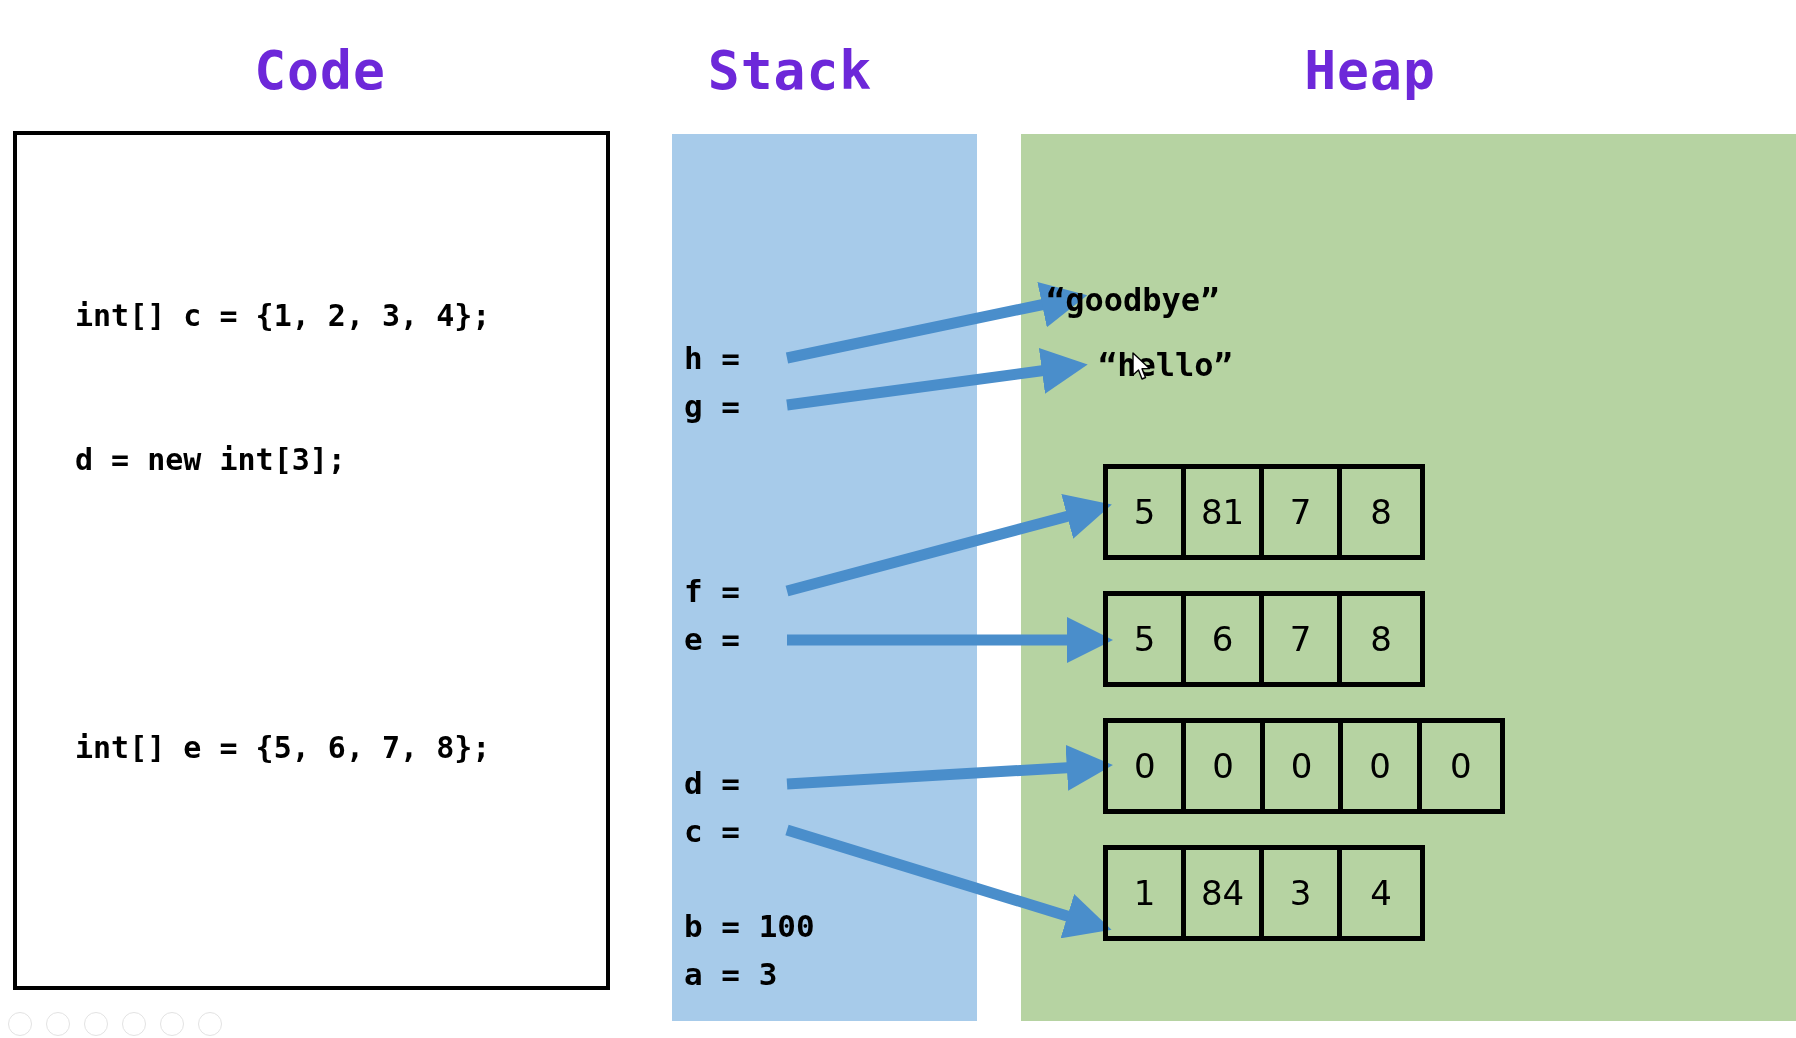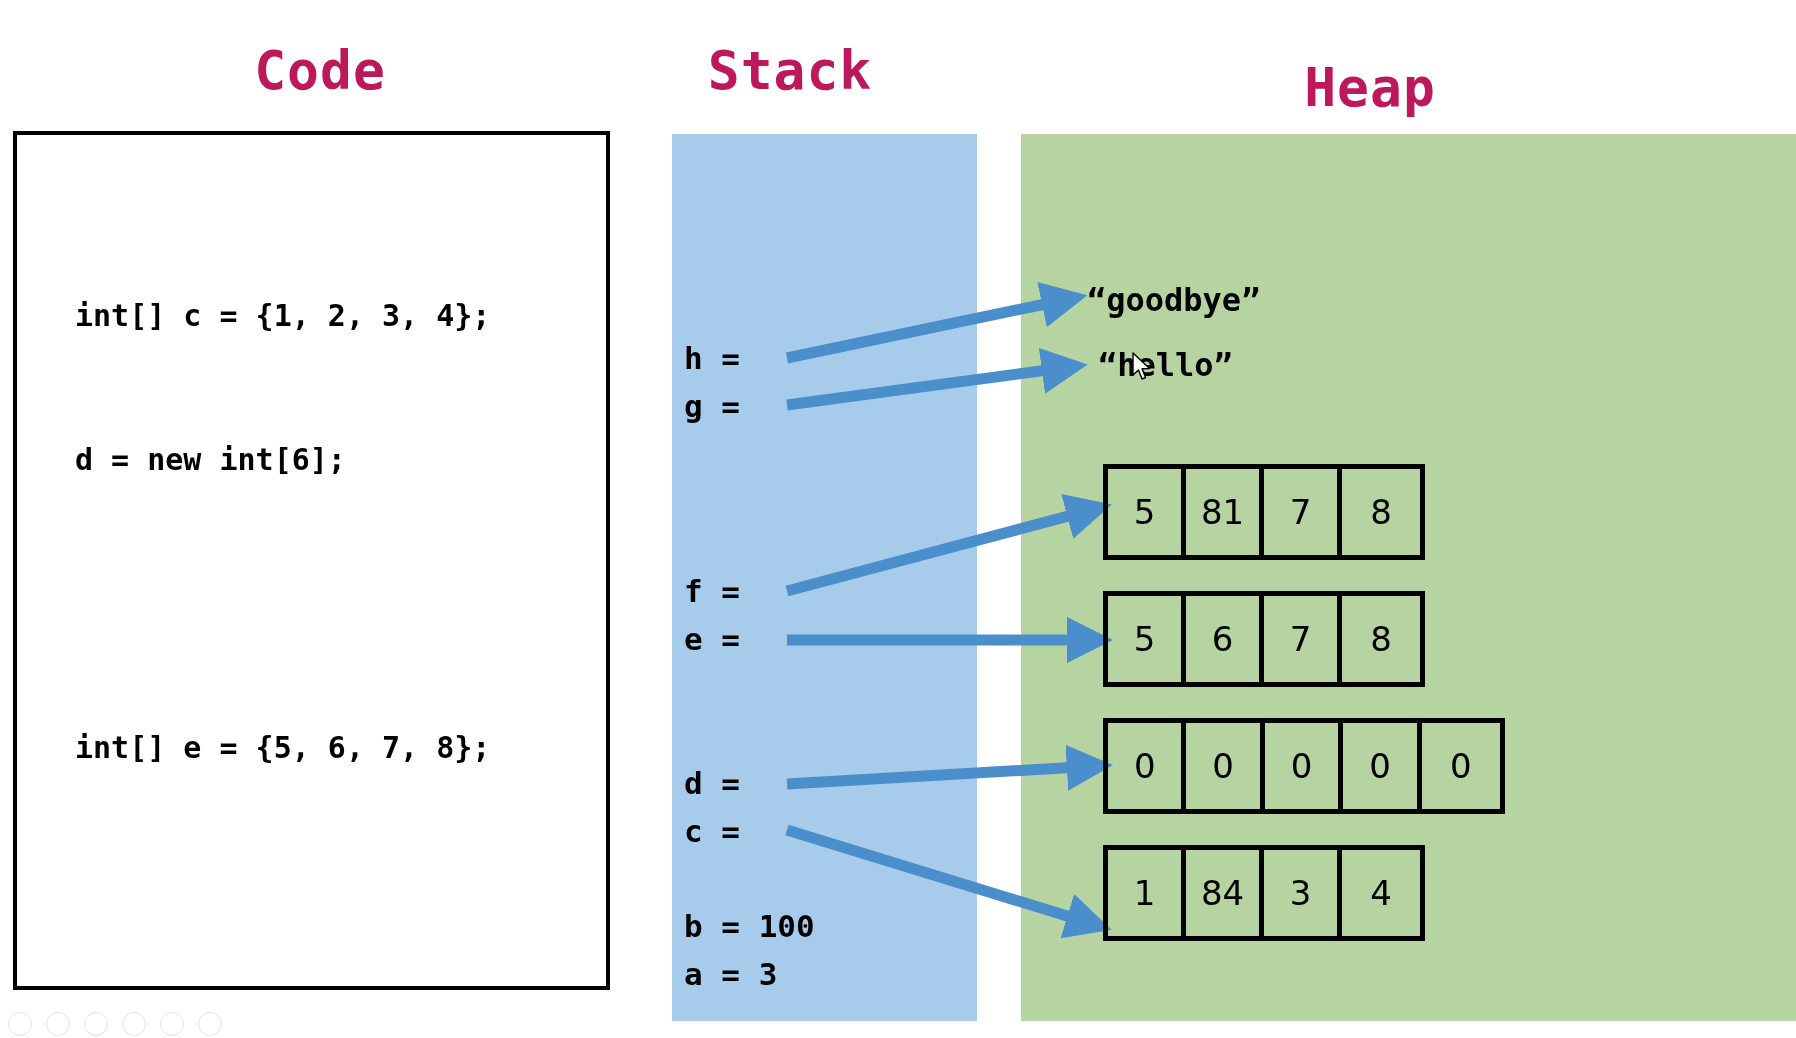--- a/index.html
+++ b/index.html
@@ -14,28 +14,28 @@
     overflow: hidden;
     font-family: "DejaVu Sans Mono", "Liberation Mono", monospace;
   }
 
   
   .heading {
     position: absolute;
     font-family: "DejaVu Sans Mono", "Liberation Mono", monospace;
     font-weight: bold;
     font-size: 53px;
-    color: #be185d;
+    color: #6d28d9;
     letter-spacing: 1px;
     white-space: nowrap;
     text-align: center;
   }
   #heading-code  { left: 110px;  top: 40px; width: 420px; }
   #heading-stack { left: 660px;  top: 40px; width: 260px; }
-  #heading-heap  { left: 1210px; top: 57px; width: 320px; }
+  #heading-heap  { left: 1210px; top: 40px; width: 320px; }
 
   
   #code-panel {
     position: absolute;
     left: 13px;
     top: 131px;
     width: 597px;
     height: 859px;
     border: 4px solid #000000;
     box-sizing: border-box;
@@ -163,41 +163,41 @@
 <div class="heading" id="heading-code">Code</div>
 <div class="heading" id="heading-stack">Stack</div>
 <div class="heading" id="heading-heap">Heap</div>
 
 <div id="code-panel"></div>
 <div id="stack-panel"></div>
 <div id="heap-panel"></div>
 
 <div id="code-listing">
   <div class="code-line">int[] c = {1, 2, 3, 4};</div>
-  <div class="code-line">d = new int[6];</div>
+  <div class="code-line">d = new int[3];</div>
   <div class="code-line blank"></div>
   <div class="code-line">int[] e = {5, 6, 7, 8};</div>
   
   
   
   
   
   
 </div>
 
 <div class="stack-var" style="top:340px">h =</div>
 <div class="stack-var" style="top:388px">g =</div>
 <div class="stack-var" style="top:573px">f =</div>
 <div class="stack-var" style="top:621px">e =</div>
 <div class="stack-var" style="top:765px">d =</div>
 <div class="stack-var" style="top:813px">c =</div>
 <div class="stack-var" style="top:908px">b = 100</div>
 <div class="stack-var" style="top:956px">a = 3</div>
 
-<div class="heap-string" style="left:1087px; top:281px">“goodbye”</div>
+<div class="heap-string" style="left:1046px; top:281px">“goodbye”</div>
 <div class="heap-string" style="left:1098px; top:346px">“hello”</div>
 
 <div class="heap-array" id="array-f" style="left:1103px; top:464px; width:322px; height:96px">
   <div class="heap-cell">5</div>
   <div class="heap-cell">81</div>
   <div class="heap-cell">7</div>
   <div class="heap-cell">8</div>
 </div>
 
 <div class="heap-array" id="array-e" style="left:1103px; top:591px; width:322px; height:96px">

